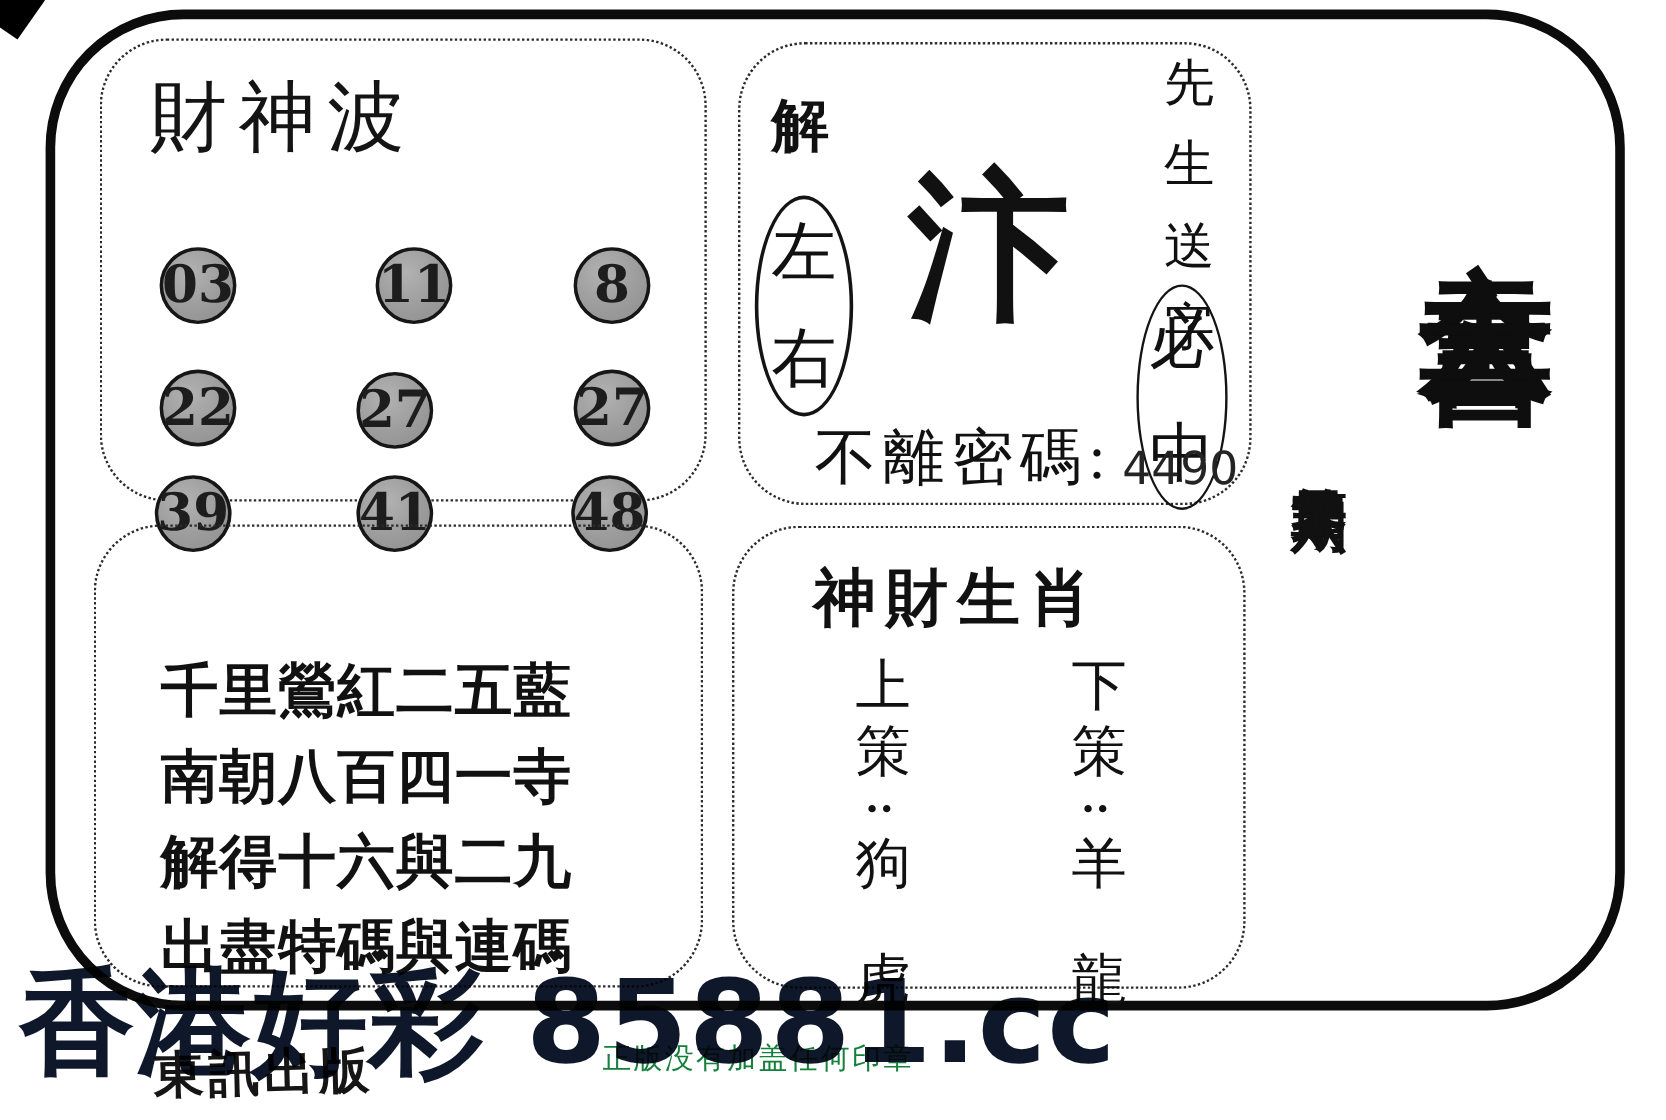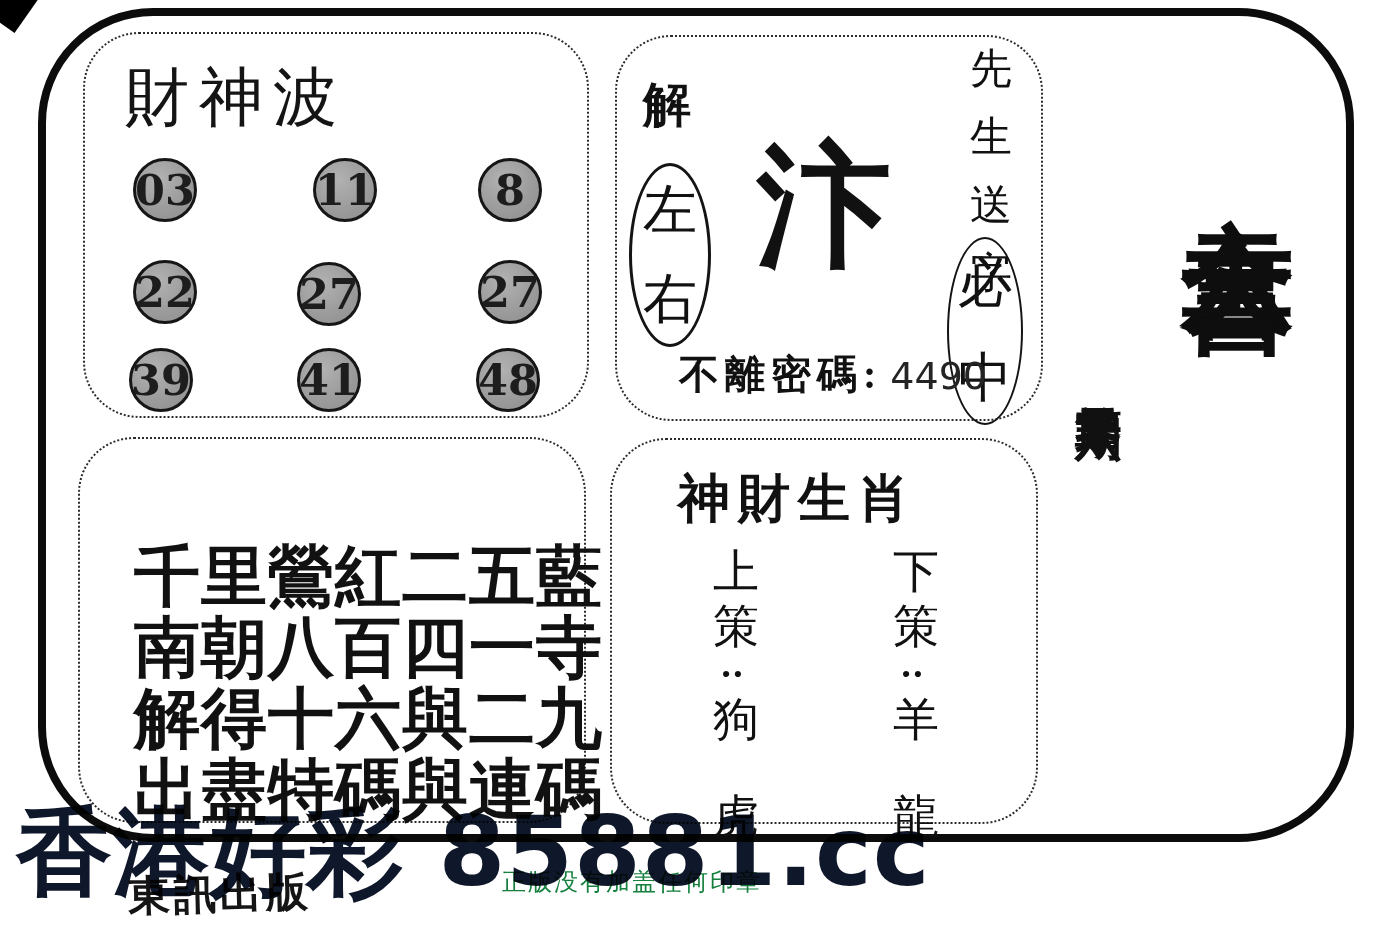--- a/index.html
+++ b/index.html
@@ -24,50 +24,50 @@
   .box-poem    { left:78px;  top:437px; width:508px; height:386px; }
   .box-zodiac  { left:610px; top:438px; width:428px; height:386px; }
 
   
   .fortune-title { position:absolute; left:40px; top:20px; font-size:64px; letter-spacing:10px;
     color:#141414; white-space:nowrap; }
   .ball { position:absolute; width:64px; height:64px; border-radius:50%;
     border:3px solid #161616;
     background:radial-gradient(circle at 38% 32%, #b2b2b2 0%, #9c9c9c 55%, #8e8e8e 100%);
     display:flex; align-items:center; justify-content:center;
-    font-size:43px; font-weight:600; color:#1d1d1d; font-family:"DejaVu Serif","Liberation Serif",serif; }
+    font-size:43px; font-weight:600; color:#1d1d1d; font-family:"DejaVu Serif","Liberation Serif",serif;margin-top:48px; }
 
   
   .jie-label { position:absolute; left:26px; top:36px; font-size:48px; font-weight:900;
     font-family:"DejaVu Sans","Liberation Sans",sans-serif; }
   .oval { border:3px solid #141414; border-radius:50%; display:flex; flex-direction:column;
     align-items:center; justify-content:center; background:transparent; }
   .oval-direction { position:absolute; left:12px; top:126px; width:82px; height:184px; gap:16px; font-size:54px; }
   .big-char { position:absolute; left:140px; top:96px; font-size:134px; line-height:1.1; font-weight:900;
     font-family:"DejaVu Sans","Liberation Sans",sans-serif; }
   .gift-col { position:absolute; left:352px; top:4px; width:44px; display:flex; flex-direction:column;
     align-items:center; gap:12px; font-size:42px; }
   .oval-musthit { position:absolute; left:330px; top:200px; width:76px; height:188px; gap:22px;
     font-size:54px; border-width:2.5px; }
   .code-row { position:absolute; left:62px; top:310px; display:flex; align-items:flex-end; gap:8px; white-space:nowrap; }
-  .code-label { font-size:40px; font-weight:700; letter-spacing:6px; }
+  .code-label { font-size:51px; font-weight:400; letter-spacing:6px; }
   .code-value { font-size:38px; font-family:"DejaVu Sans","Liberation Sans",sans-serif; color:#242424; padding-bottom:4px; }
 
   
   .main-title { position:absolute; left:1176px; top:126px; writing-mode:vertical-rl;
     text-orientation:upright; font-size:112px; letter-spacing:10px; line-height:1.1;
     font-weight:600; color:#0e0e0e; }
   .issue-label { position:absolute; left:1072px; top:368px; writing-mode:vertical-rl;
     text-orientation:upright; font-size:47px; font-weight:900; letter-spacing:2px; line-height:1.1; }
 
   
   .poem-title { position:absolute; left:88px; top:36px; font-size:52px; font-weight:900;
     letter-spacing:14px; white-space:nowrap; }
   .poem-lines { position:absolute; left:54px; top:102px; }
-  .poem-line { font-size:66px; font-weight:700; line-height:71px; letter-spacing:1px; white-space:nowrap; }
+  .poem-line { font-size:48px; font-weight:700; line-height:71px; letter-spacing:1px; white-space:nowrap; }
 
   
   .zodiac-title { position:absolute; left:66px; top:24px; font-size:52px; font-weight:900;
     letter-spacing:8px; white-space:nowrap; }
   .zcol { position:absolute; top:108px; width:56px; display:flex; flex-direction:column;
     align-items:center; gap:7px; font-size:46px; line-height:1.05; }
   .zcol-upper { left:96px; }
   .zcol-lower { left:276px; }
   .vcolon { transform:rotate(90deg); font-weight:900; font-size:38px; height:30px; line-height:30px; }
   .zextra { margin-top:42px; }

